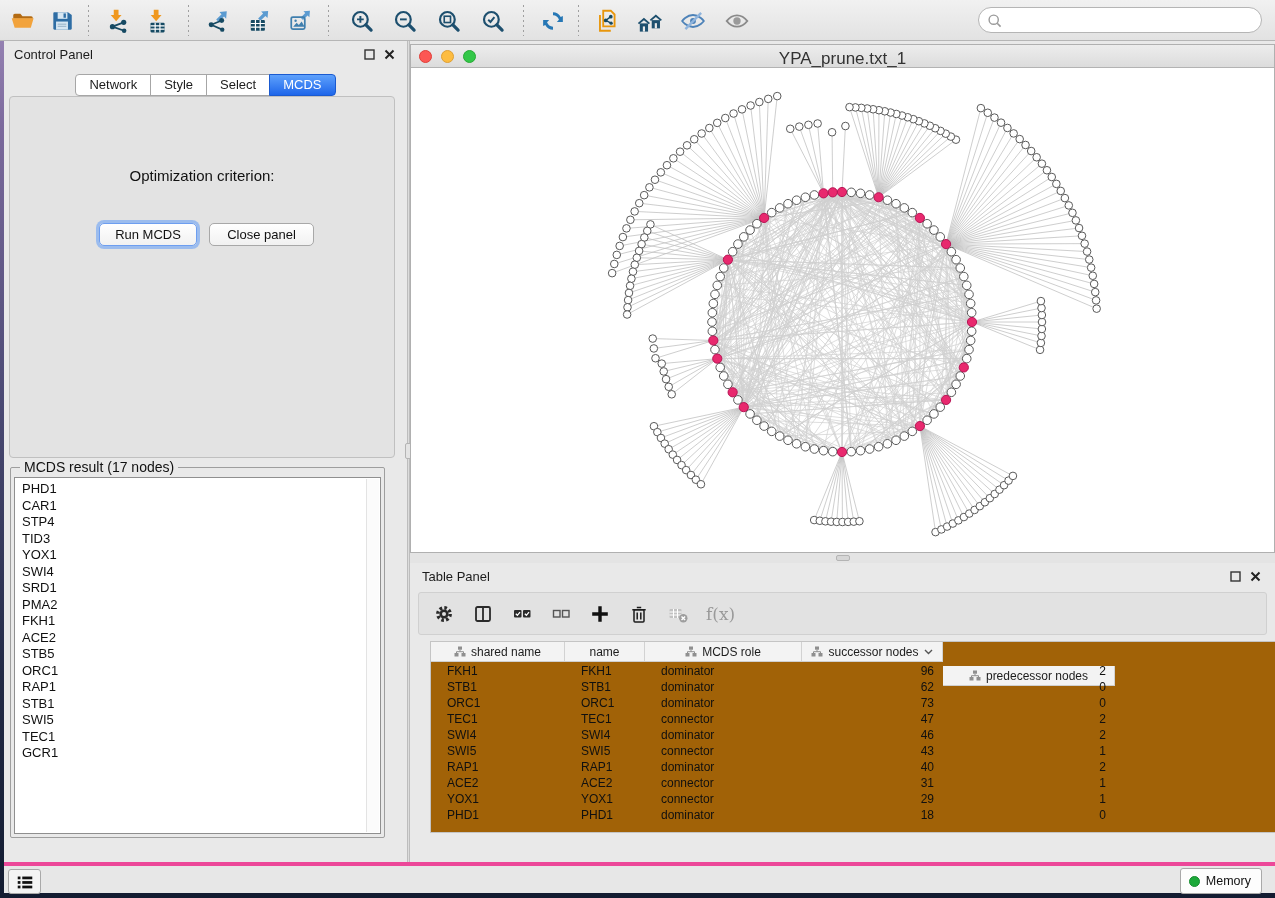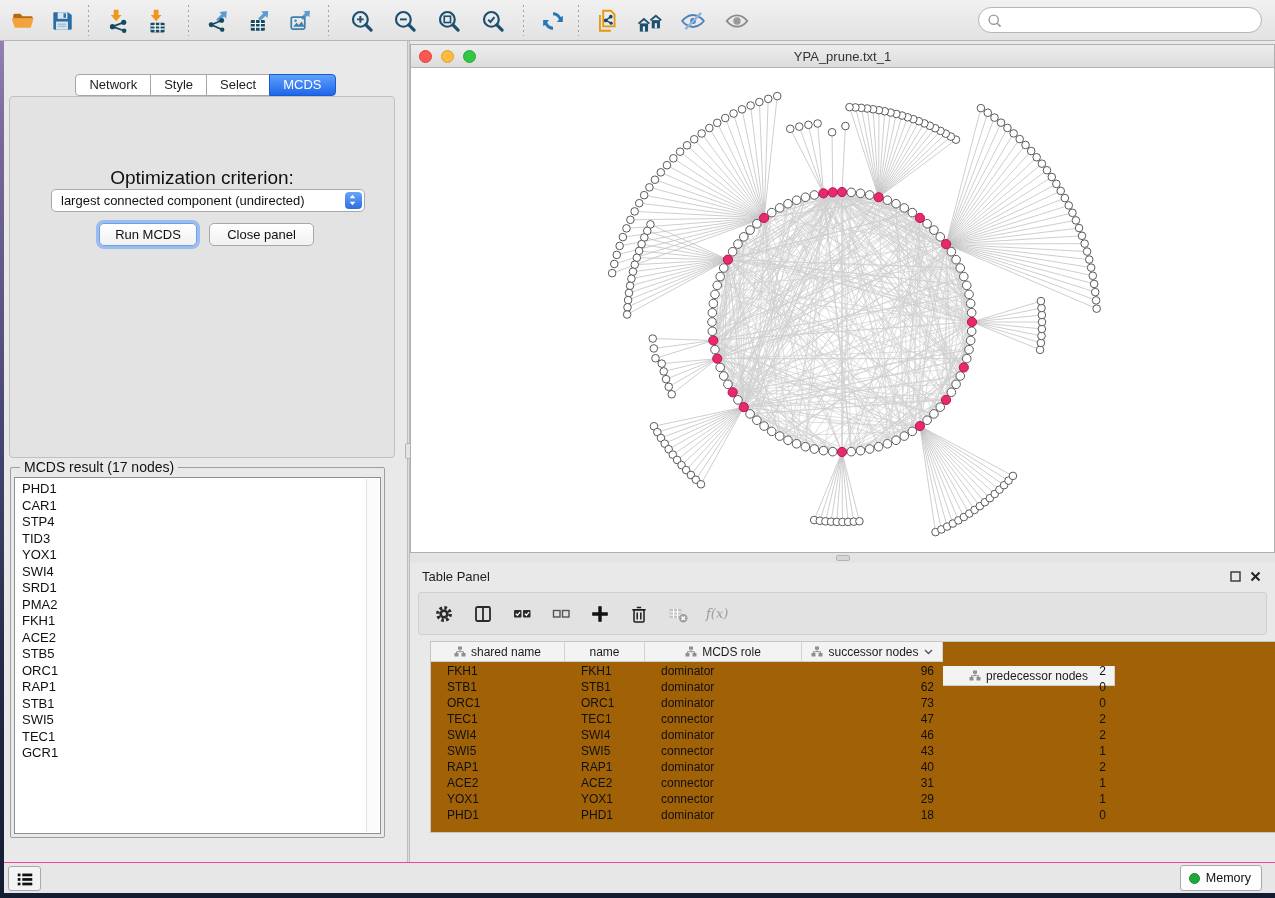--- a/index.html
+++ b/index.html
@@ -35,21 +35,21 @@
   .cp-tabs { left:0; right:0; top:33px; justify-content:center; }
   .tab { height:22px; line-height:20px; padding:0 13px; font-size:13px; color:#1c1c1c; background:#fff;
     border:1px solid #a6a6a6; margin-left:-1px; cursor:pointer; }
   .tab:first-child { border-radius:4px 0 0 4px; margin-left:0; }
   .tab:last-child { border-radius:0 4px 4px 0; }
   .tab.active { background:linear-gradient(var(--tab-active-top),var(--tab-active-bottom));
     color:#fff; border-color:#1a5ad0; }
 
   .cp-content { position:absolute; left:5px; top:55px; width:386px; height:362px; background:#e3e3e3;
     border:1px solid #c0c0c0; border-radius:4px; }
-  .opt-label { position:absolute; left:0; width:100%; top:70px; text-align:center; font-size:19px; color:#111; }
+  .opt-label { position:absolute; left:0; width:100%; top:70px; text-align:center; font-size:15px; color:#111; }
   .criterion-select { position:absolute; left:41px; top:92px; width:314px; height:23px; background:#fff;
     border:1px solid #a8a8a8; border-radius:5px; font-size:13px; line-height:21px; padding-left:9px; color:#111; cursor:pointer; }
   .select-stepper { position:absolute; right:2px; top:2px; width:17px; height:17px; border-radius:4px;
     background:linear-gradient(#6aa6fb,#2e6fe0); }
   .btn { position:absolute; top:126px; height:23px; background:linear-gradient(#ffffff,#f1f1f1);
     border:1px solid #a8a8a8; border-radius:5px; font-size:13px; color:#111; cursor:pointer;
     font-family:"Liberation Sans",sans-serif; }
   .btn-run { left:89px; width:98px; border-color:#6d9ef0; box-shadow:0 0 0 3px rgba(96,156,247,.55); }
   .btn-close { left:199px; width:105px; }
 
@@ -68,50 +68,50 @@
     border:1px solid #b4b4b4; border-radius:2px; }
   .h-split { position:absolute; left:410px; top:553px; width:865px; height:10px; background:#e4e4e4; cursor:row-resize; }
   .h-split .handle { position:absolute; left:426px; top:2px; width:14px; height:6px; background:#d6d6d6;
     border:1px solid #b4b4b4; border-radius:2px; }
 
   
   .net-window { position:absolute; left:410px; top:44px; width:865px; height:509px;
     border:1px solid #b0b0b0; background:#fff; }
   .net-titlebar { position:absolute; left:0; top:0; width:100%; height:23px;
     background:linear-gradient(#ededed,#dcdcdc); border-bottom:1px solid #b3b3b3; }
-  .net-title { position:absolute; width:100%; text-align:center; top:4px; font-size:13px; color:#333; }
+  .net-title { position:absolute; width:100%; text-align:center; top:4px; font-size:17px; color:#333; }
   .light { position:absolute; top:5px; width:13px; height:13px; border-radius:50%; cursor:pointer; }
   .light.red { left:8px; background:var(--traffic-red); border:1px solid #df3e38; }
   .light.yellow { left:30px; background:var(--traffic-yellow); border:1px solid #de9f34; }
   .light.green { left:52px; background:var(--traffic-green); border:1px solid #27aa35; }
   .net-canvas { position:absolute; left:0; top:23px; width:863px; height:484px; background:#fff; }
 
   
   .table-panel { position:absolute; left:410px; top:563px; width:865px; height:297px; background:#e9e9e9; }
   .tp-toolbar { position:absolute; left:8px; top:29px; right:8px; height:43px; background:#e2e2e2;
     border:1px solid #d0d0d0; border-radius:3px; display:flex; align-items:center; padding-left:14px; gap:15px; }
   .tp-btn { width:24px; height:24px; border:none; background:transparent; cursor:pointer; padding:0; }
   .tp-btn svg { width:22px; height:22px; display:block; }
-  .fx { font-family:"DejaVu Serif",serif; font-style:italic; font-size:13px; color:#9a9a9a; }
+  .fx { font-family:"DejaVu Serif",serif; font-size:17px; color:#9a9a9a; }
 
   .node-table { position:absolute; left:20px; top:78px; width:1021px; height:192px; background:#a16207; border:1px solid #c4c4c4; }
   .nt-header { position:absolute; left:0; top:0; height:20px; display:flex; }
   .nt-hcell { height:20px; background:#f3f3f3; border-right:1px solid #d2d2d2; border-bottom:1px solid #cfcfcf;
     display:flex; align-items:center; justify-content:center; gap:5px; font-size:12px; color:#1c1c1c; cursor:pointer; }
   .nt-body { position:absolute; left:0; top:21px; }
   .nt-row { display:flex; height:16px; }
   .nt-cell { font-size:12px; color:#101010; line-height:16px; padding-left:16px; overflow:hidden; }
   .nt-cell.num { text-align:right; padding-left:0; padding-right:9px; }
   .nt-scroll-thumb { position:absolute; right:3px; top:17px; width:11px; height:116px; background:#b3b3b3; border-radius:6px; cursor:pointer; }
 
   .tp-tabs { left:250px; top:270px; }
   .tp-tabs .tab { font-size:13px; }
 
   
-  .status-bar { position:absolute; left:4px; top:862px; width:1271px; height:31px; background:#e7e7e7; border-top:1px solid #ec4899; }
+  .status-bar { position:absolute; left:4px; top:862px; width:1271px; height:31px; background:#e7e7e7; border-top:4px solid #ec4899; }
   .status-left-btn { position:absolute; left:4px; top:3px; width:33px; height:25px; background:#f4f4f4;
     border:1px solid #a9a9a9; border-radius:3px; cursor:pointer; padding:0; }
   .status-left-btn svg { width:20px; height:20px; display:block; margin:auto; }
   .memory-btn { position:absolute; right:13px; top:2px; height:26px; background:#fdfdfd; border:1px solid #a9a9a9;
     border-radius:3px; display:flex; align-items:center; gap:6px; padding:0 10px 0 8px; font-size:12.5px; color:#111; cursor:pointer; }
   .memory-dot { width:11px; height:11px; border-radius:50%; background:var(--memory-green); border:1px solid #178c30; }
 </style>
 </head>
 <body>
 
@@ -280,36 +280,41 @@
   <div class="search-box">
     <svg viewBox="0 0 16 16">
         <circle cx="6.7" cy="6.7" r="4.6" fill="none" stroke="#9a9a9a" stroke-width="1.4"></circle>
         <path d="M10.2 10.2l3.4 3.4" stroke="#9a9a9a" stroke-width="1.6"></path>
       </svg>
     <input placeholder="" style="">
   </div>
 </div>
 
 <div class="control-panel">
+  <div class="panel-titlebar">
+    <span class="panel-title">Control Panel</span>
+    <button class="win-btn" style="right:30px">
+      <svg viewBox="0 0 11 11">
+          <rect x="1" y="1" width="9" height="9" fill="none" stroke="#333" stroke-width="1.4"></rect>
+        </svg>
+    </button>
+    <button class="win-btn" style="right:10px">
+      <svg viewBox="0 0 11 11">
+          <path d="M1.5 1.5l8 8M9.5 1.5l-8 8" stroke="#222" stroke-width="2"></path>
+        </svg>
+    </button>
+  </div>
   <div class="tab-row cp-tabs" id="cp-tabs">
       <div class="tab">Network</div>
       <div class="tab">Style</div>
       <div class="tab">Select</div>
       <div class="tab active">MCDS</div>
     </div>
   <div class="cp-content">
     <div class="opt-label">Optimization criterion:</div>
-    <div class="criterion-select">
-      <span>largest connected component (undirected)</span>
-      <span class="select-stepper">
-        <svg viewBox="0 0 16 17" width="15" height="16">
-            <path d="M8 3l3 3.6H5zM8 14l-3-3.6h6z" fill="#fff"></path>
-          </svg>
-      </span>
-    </div>
     <button class="btn btn-run">Run MCDS</button>
     <button class="btn btn-close">Close panel</button>
   </div>
   <div class="result-group">
     <span class="result-legend">MCDS result (17 nodes)</span>
     <div class="result-list">
       <div class="result-items" id="result-items">
           <div>PHD1</div>
           <div>CAR1</div>
           <div>STP4</div>

